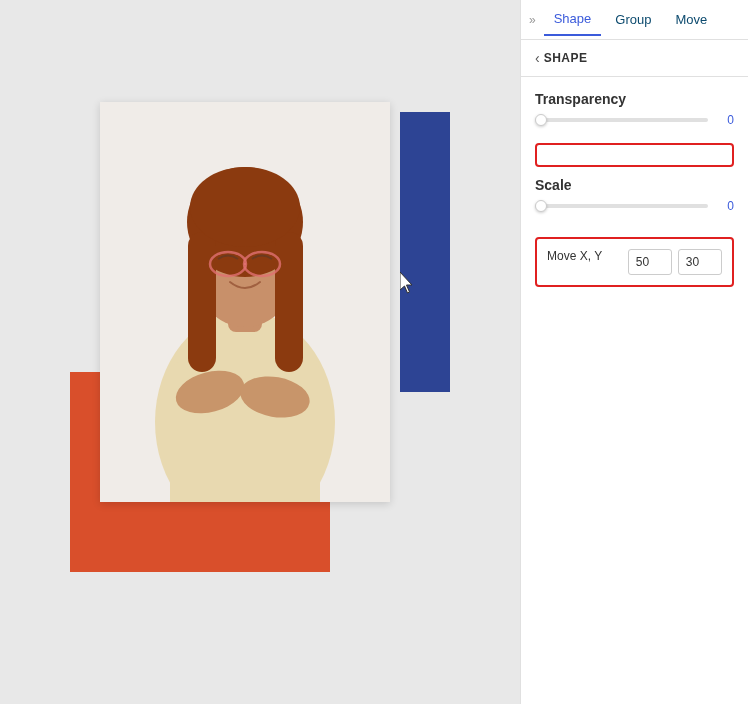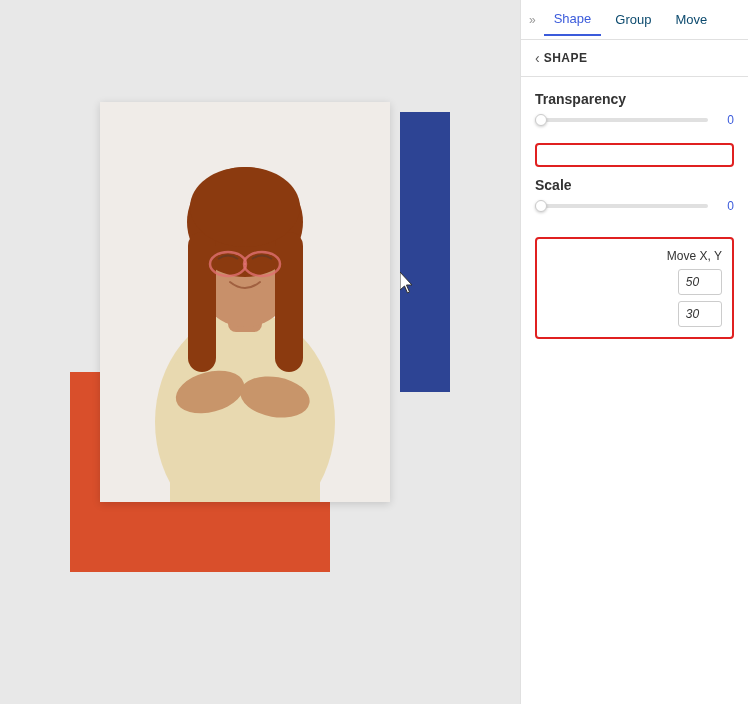--- a/index.html
+++ b/index.html
@@ -180,41 +180,39 @@
     .section-highlight-inner {
       border: 2px solid #e02020;
       border-radius: 4px;
       padding: 10px;
       margin-top: 8px;
     }
 
     
     .move-row {
       display: flex;
-      align-items: flex-end;
+      align-items: flex-start;
       gap: 6px;
-      flex-direction: column;
     }
 
     .move-label {
       font-size: 12px;
       color: #333;
       flex: 1;
     }
 
     .move-input {
       width: 44px;
       height: 26px;
       border: 1px solid #ccc;
       border-radius: 3px;
       text-align: center;
       font-size: 12px;
       color: #333;
       background: #fff;
-      font-style: italic;
     }
 
     input[type=range] {
       -webkit-appearance: none;
       appearance: none;
       width: 100%;
       height: 4px;
       background: #e0e0e0;
       border-radius: 2px;
       outline: none;

